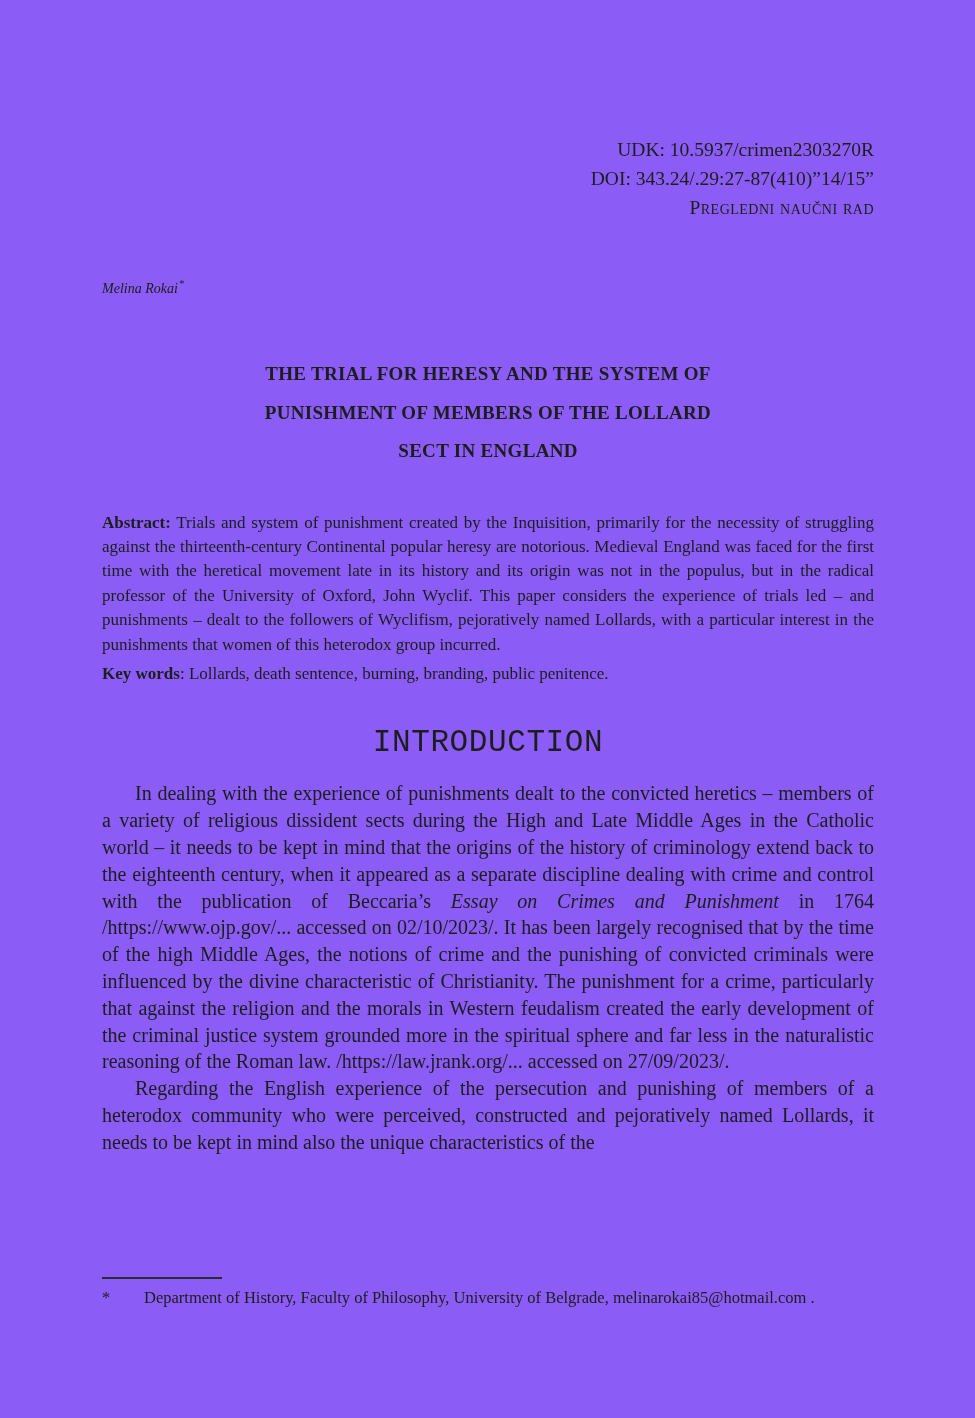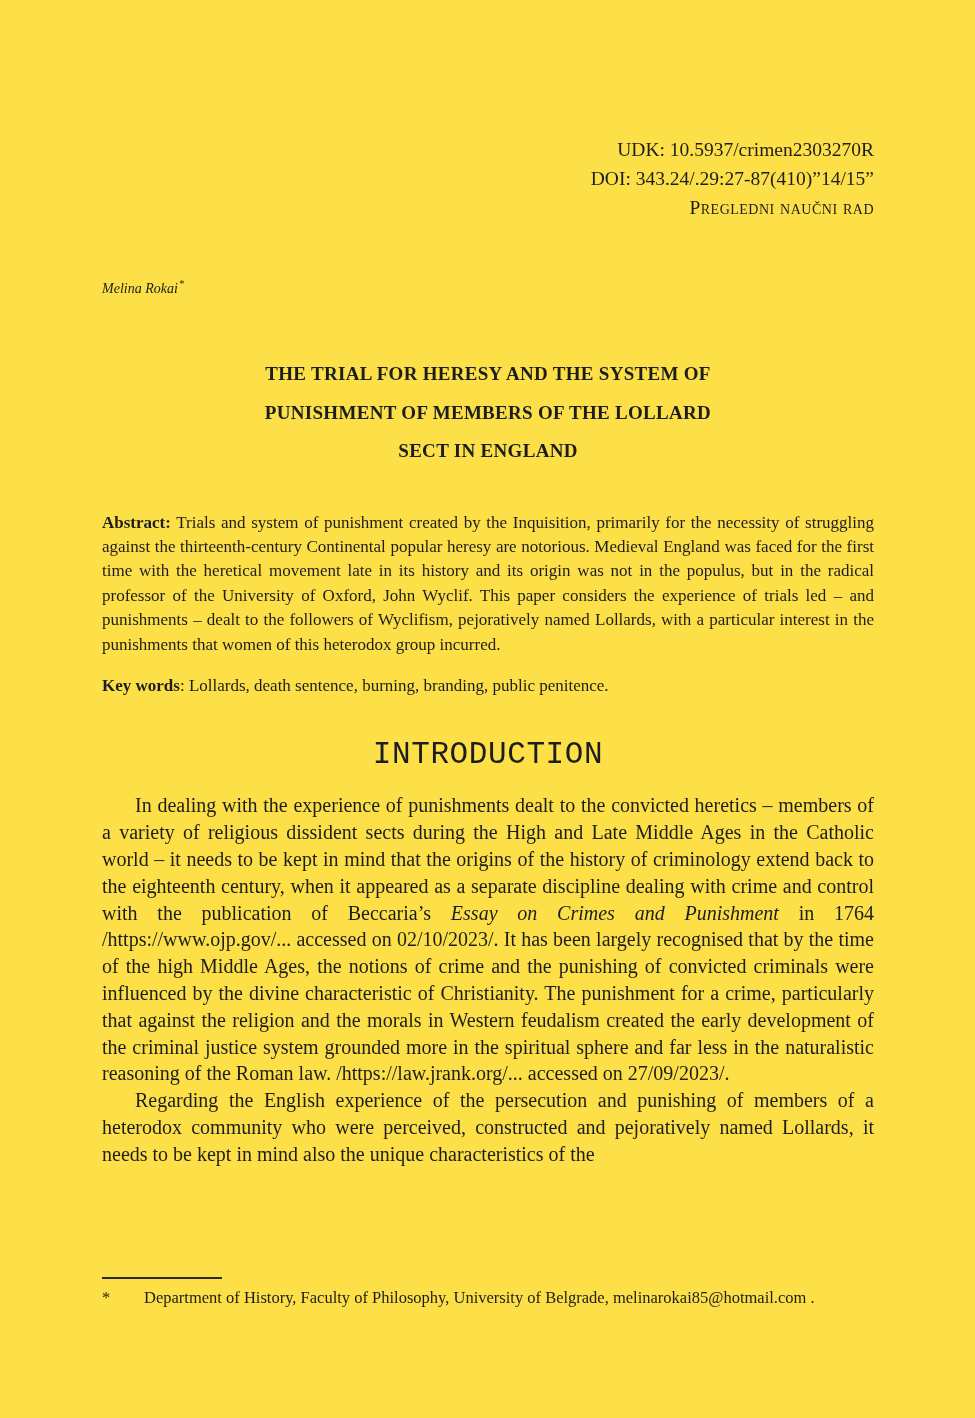--- a/index.html
+++ b/index.html
@@ -4,21 +4,21 @@
 <style>
   html, body {
     margin: 0;
     padding: 0;
     background: #ffffff;
   }
   .page {
     position: relative;
     width: 975px;
     height: 1418px;
-    background: #fde047;
+    background: #8b5cf6;
     color: #1d1d1d;
     font-family: "Liberation Serif", "DejaVu Serif", serif;
     overflow: hidden;
   }
   .content {
     position: absolute;
     left: 102px;
     top: 0;
     width: 772px;
     padding-top: 135px;
@@ -53,21 +53,21 @@
     white-space: pre-line;
     letter-spacing: 0.3px;
   }
   .abstract {
     margin: 40px 0 0 0;
     font-size: 17px;
     line-height: 24.4px;
     text-align: justify;
   }
   .keywords {
-    margin-top: 17px;
+    margin-top: 5px;
   }
   .bold { font-weight: bold; }
   .section-heading {
     margin: 39px 0 0 0;
     font-size: 31px;
     font-weight: normal;
     text-align: center;
     letter-spacing: 0.6px;
     font-family: Liberation Mono, monospace;
   }

